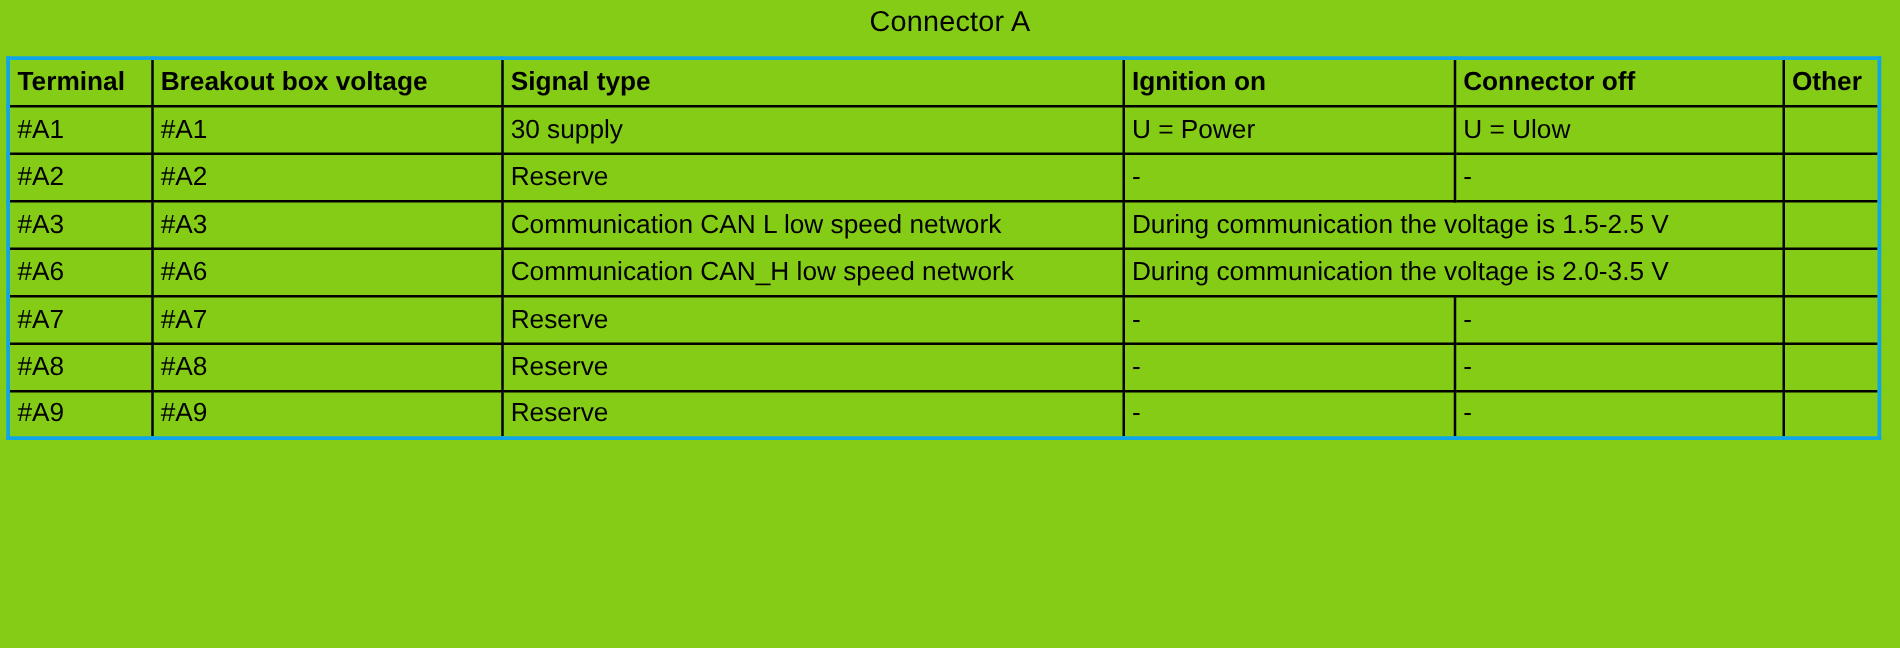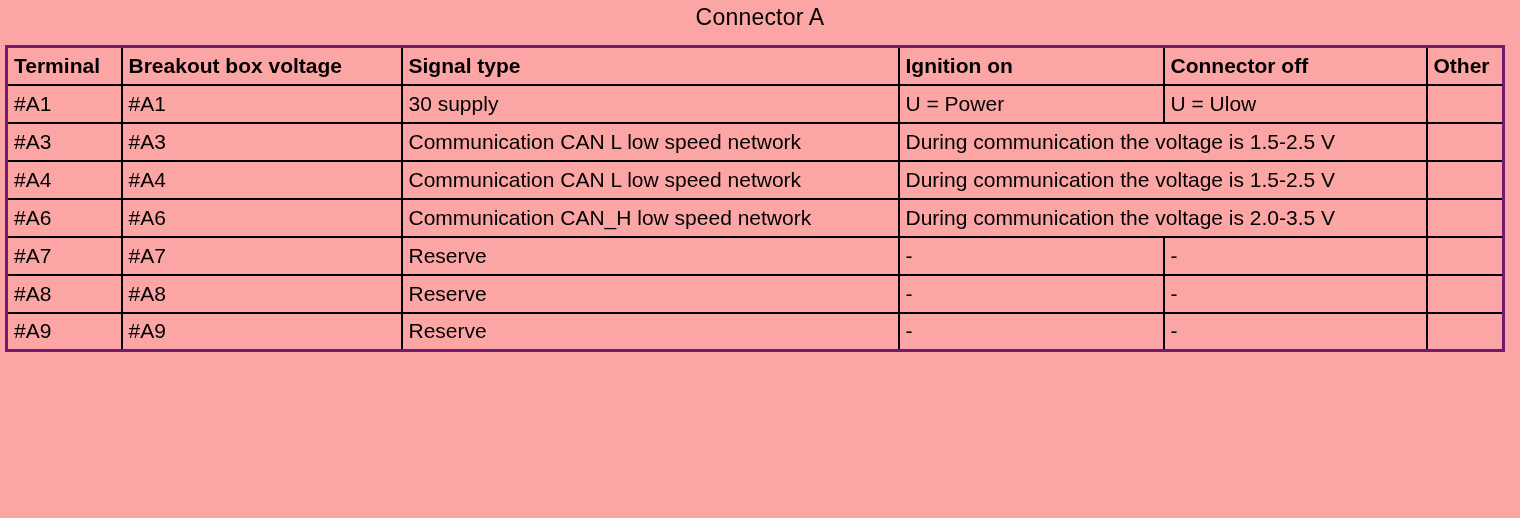--- a/index.html
+++ b/index.html
@@ -5,38 +5,38 @@
   html, body {
     margin: 0;
     padding: 0;
     background: #ffffff;
     color: #000000;
     font-family: "Liberation Sans", sans-serif;
   }
   .page {
     width: 1520px;
     height: 518px;
-    background: #fca5a5;
+    background: #84cc16;
     box-sizing: border-box;
     padding-top: 5px;
   }
   .title {
     text-align: center;
     font-size: 23px;
     line-height: 24px;
     font-weight: 400;
     letter-spacing: 0.2px;
   }
   table.conn-table {
     border-collapse: collapse;
     table-layout: fixed;
     width: 1497px;
     margin-left: 5px;
     margin-top: 16px;
-    border: 3px solid #701a75;
+    border: 3px solid #0ea5e9;
   }
   table.conn-table th,
   table.conn-table td {
     border: 2px solid #000000;
     height: 38px;
     padding: 0 6px;
     font-size: 21px;
     text-align: left;
     vertical-align: middle;
     white-space: nowrap;
@@ -81,29 +81,30 @@
     <tbody>
         <tr>
           <td>#A1</td>
           <td>#A1</td>
           <td>30 supply</td>
           <td>U = Power</td>
           <td>U = Ulow</td>
           <td></td>
         </tr>
         <tr>
-          <td>#A3</td>
-          <td>#A3</td>
-          <td>Communication CAN L low speed network</td>
-          <td colspan="2">During communication the voltage is 1.5-2.5 V</td>
+          <td>#A2</td>
+          <td>#A2</td>
+          <td>Reserve</td>
+          <td>-</td>
+          <td>-</td>
           <td></td>
         </tr>
         <tr>
-          <td>#A4</td>
-          <td>#A4</td>
+          <td>#A3</td>
+          <td>#A3</td>
           <td>Communication CAN L low speed network</td>
           <td colspan="2">During communication the voltage is 1.5-2.5 V</td>
           <td></td>
         </tr>
         <tr>
           <td>#A6</td>
           <td>#A6</td>
           <td>Communication CAN_H low speed network</td>
           <td colspan="2">During communication the voltage is 2.0-3.5 V</td>
           <td></td>

